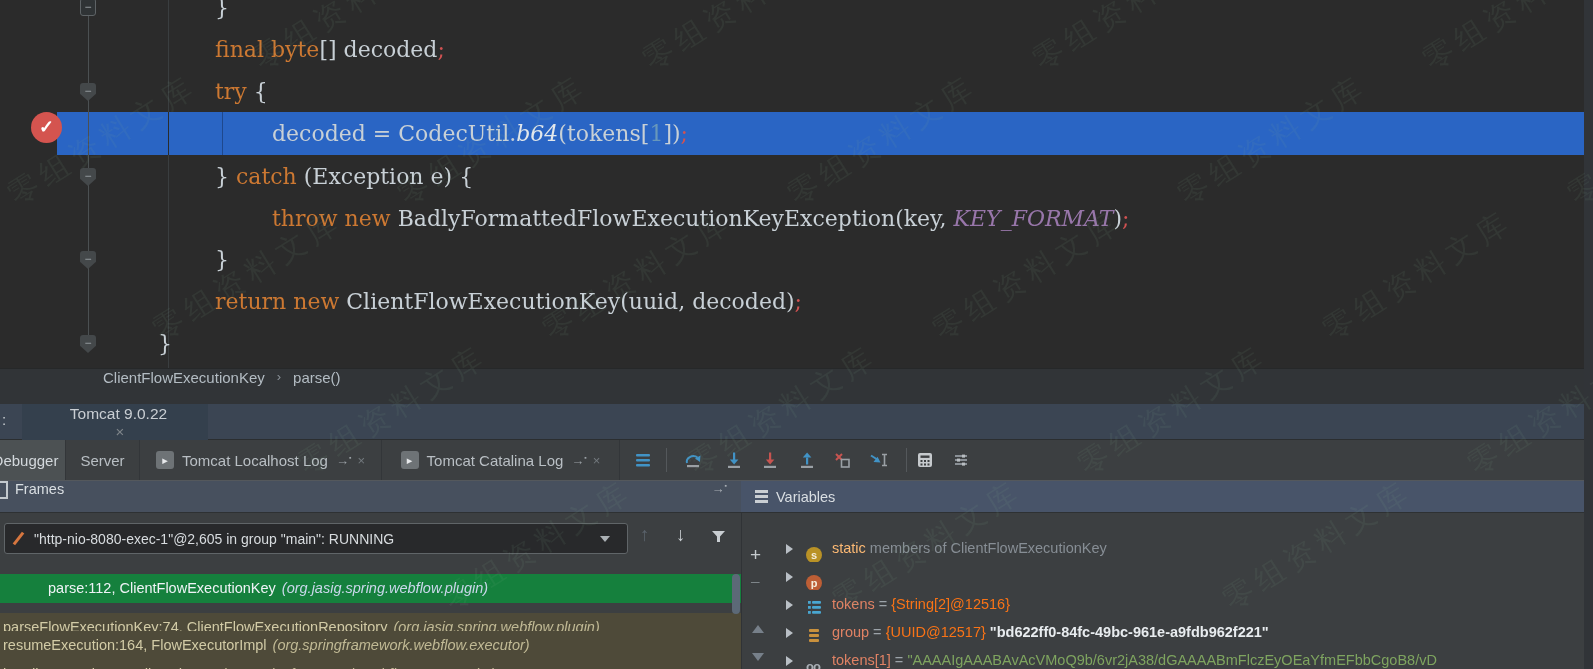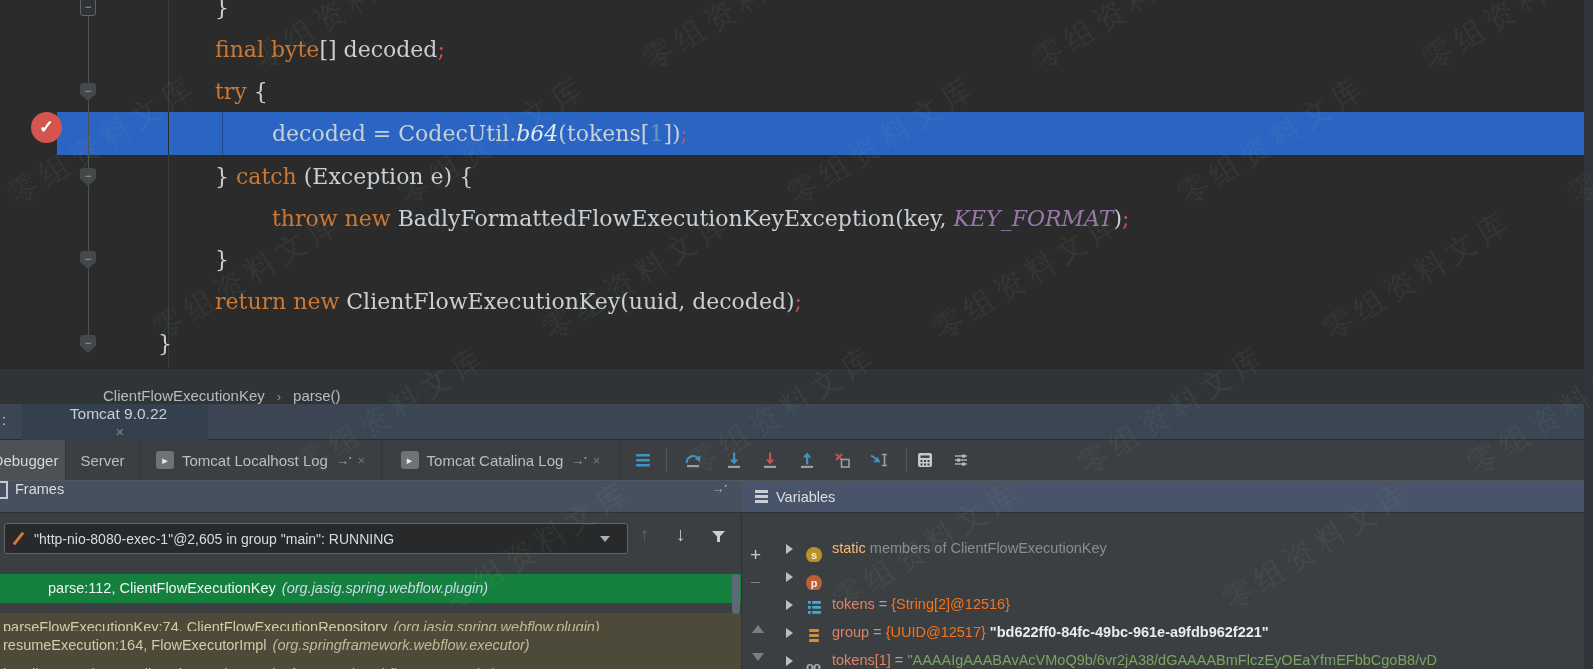--- a/index.html
+++ b/index.html
@@ -15,21 +15,21 @@
         border-radius:3px;color:#9aa0a5;font-size:12px;line-height:16px;text-align:center;box-sizing:border-box;}
   .fold.pointed{clip-path:polygon(0 0,100% 0,100% 60%,50% 100%,0 60%);border:none;background:#44484a;}
   .bp{position:absolute;left:31px;top:112px;width:31px;height:31px;border-radius:50%;background:#d4544f;
       color:#ffffff;font-size:18px;font-weight:bold;text-align:center;line-height:30px;}
   .code-line{position:absolute;left:0;right:12px;height:42px;line-height:42px;white-space:pre;
              font-family:"DejaVu Serif","Liberation Serif",serif;font-size:22px;}
   .sg-kw{color:#cc7832;} .sg-pl{color:#c8d0d6;} .sg-semi{color:#d25252;}
   .sg-num{color:#6897bb;} .sg-cst{color:#9876aa;font-style:italic;} .sg-st{color:#e2e7eb;font-style:italic;}
   
   .crumbs{position:absolute;left:0;top:368px;width:1593px;height:36px;background:#313437;
-          border-top:1px solid #262829;box-sizing:border-box;display:flex;align-items:flex-end;
+          border-top:1px solid #262829;box-sizing:border-box;display:flex;align-items:flex-start;
           padding-left:103px;font-size:15px;color:#b3bcc3;}
   .crumb-sep{margin:0 12px;color:#8a9299;font-size:13px;}
   
   .titlerow{position:absolute;left:0;top:404px;width:1593px;height:36px;background:#3b4553;
             border-bottom:1px solid #2b2e30;box-sizing:border-box;}
   .title-frag{position:absolute;left:2px;top:7px;color:#c8cdd1;font-size:15px;}
   .runtab{position:absolute;left:22px;top:0;width:186px;height:36px;background:#34404d;
           display:flex;align-items:center;padding:0 10px;box-sizing:border-box;flex-direction:column;}
   .runtab-label{color:#c9ced3;font-size:15.5px;margin-left:7px;white-space:nowrap;}
   .runtab-close{color:#7e8489;font-size:15px;margin-left:10px;}

